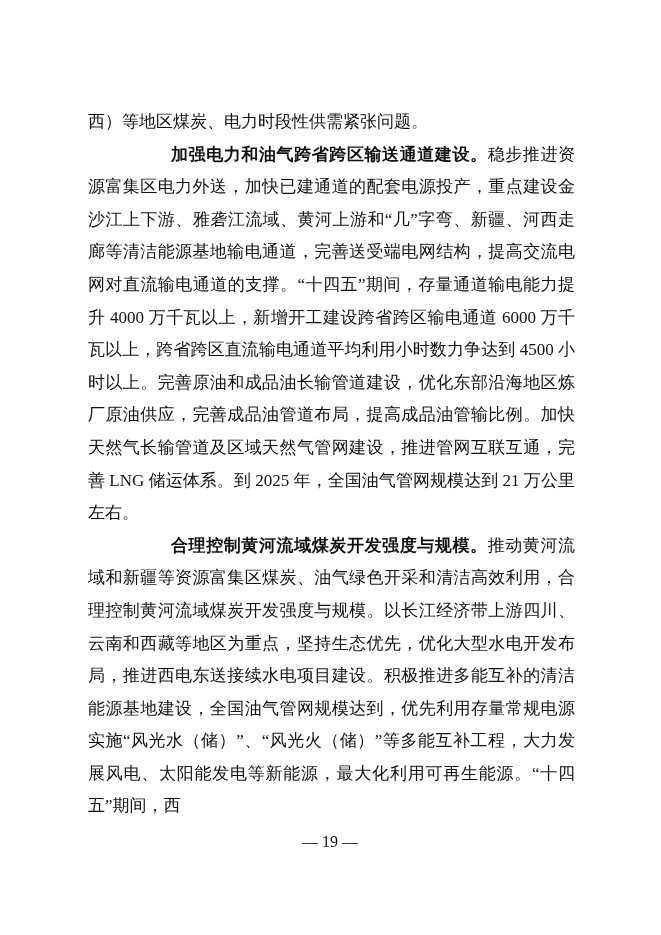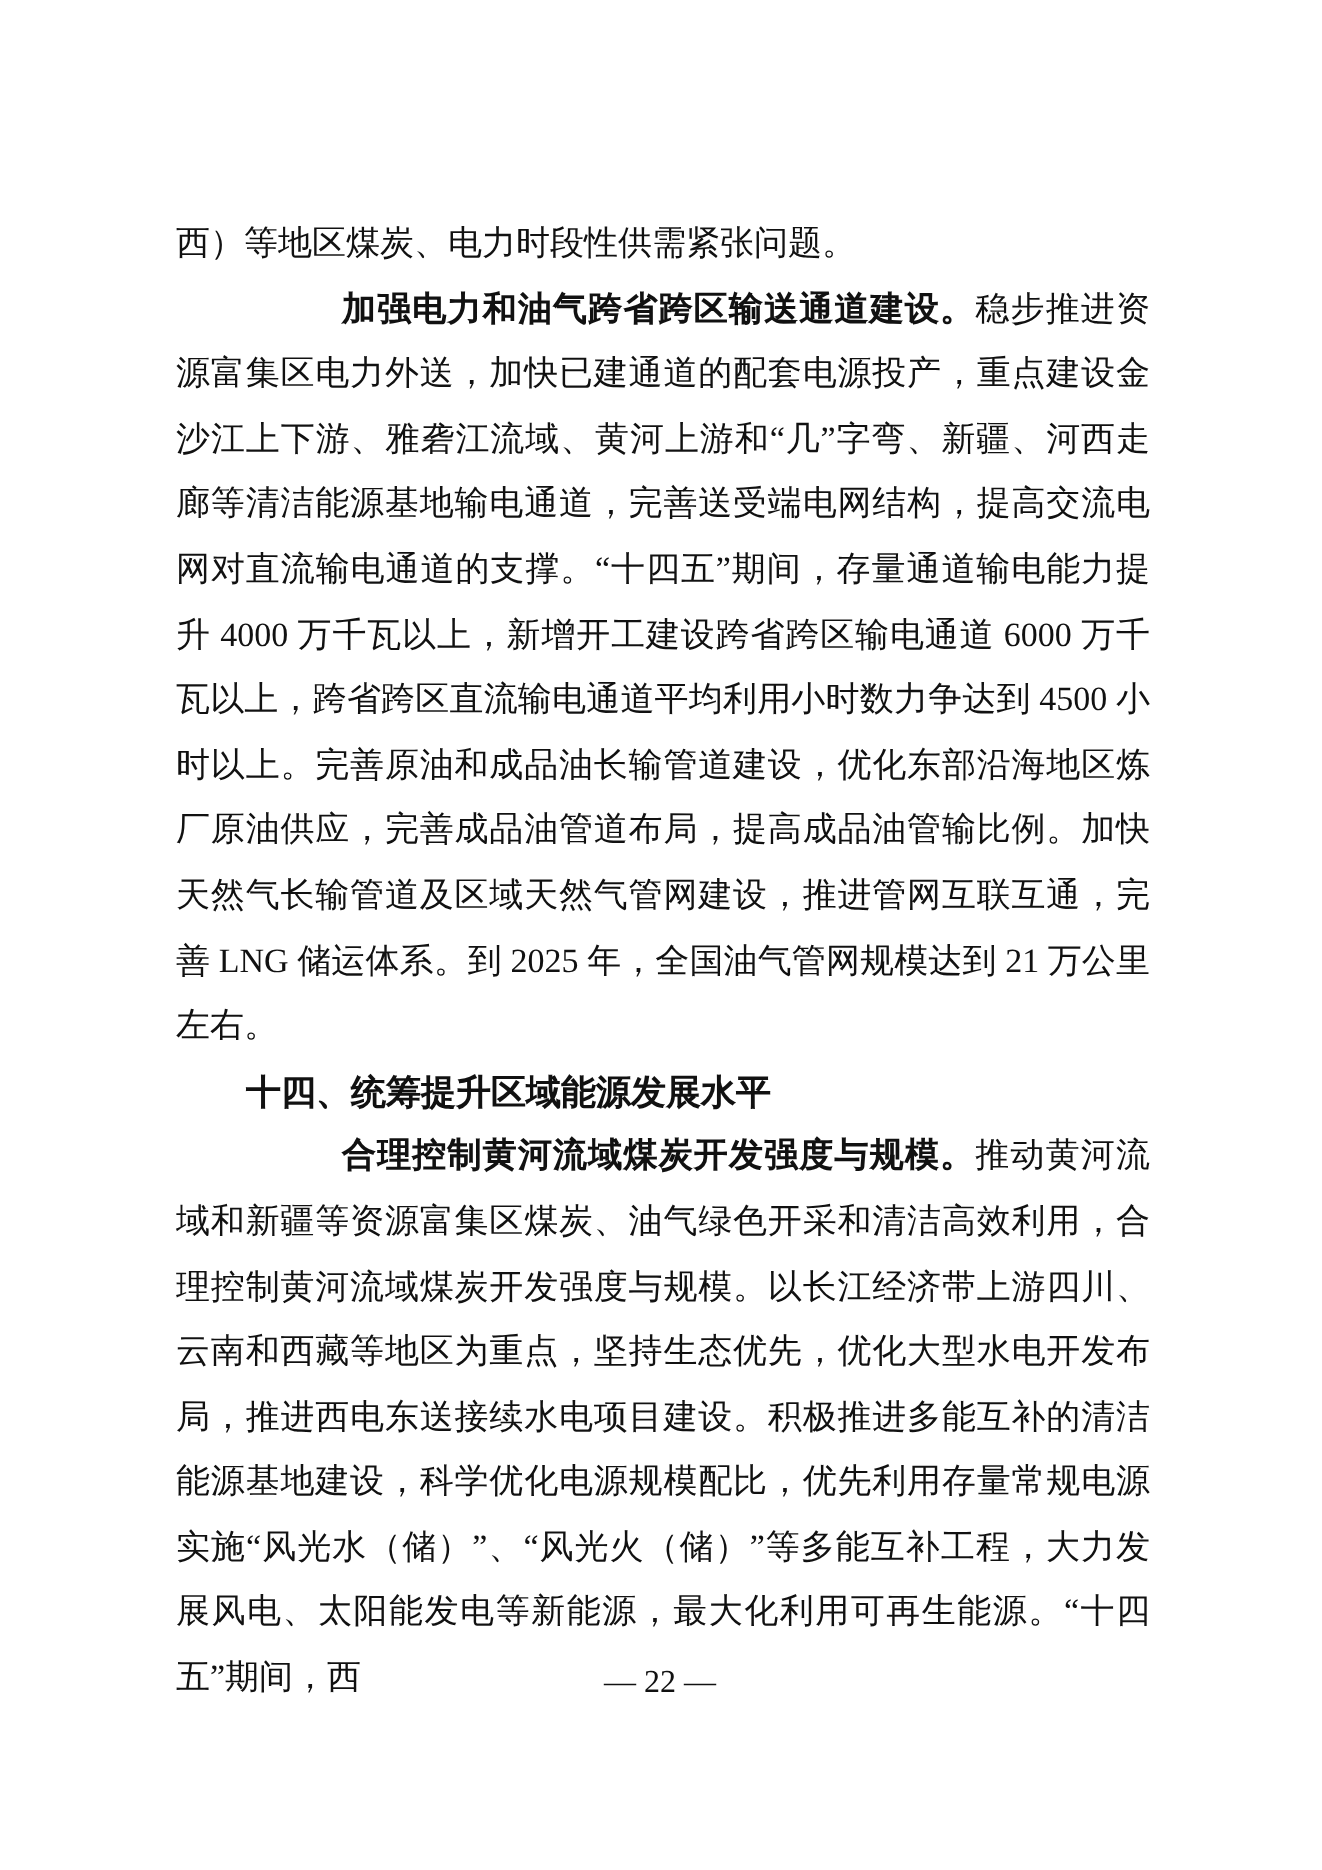--- a/index.html
+++ b/index.html
@@ -60,19 +60,18 @@
     font-family: "Liberation Serif", "DejaVu Serif", serif;
   }
 </style>
 </head>
 <body>
 
 <div class="page">
   <div class="content">
       <p class="block body-continued"><span>西）等地区煤炭、电力时段性供需紧张问题。</span></p>
       <p class="block body"><strong class="lead">加强电力和油气跨省跨区输送通道建设。</strong><span>稳步推进资源富集区电力外送，加快已建通道的配套电源投产，重点建设金沙江上下游、雅砻江流域、黄河上游和“几”字弯、新疆、河西走廊等清洁能源基地输电通道，完善送受端电网结构，提高交流电网对直流输电通道的支撑。“十四五”期间，存量通道输电能力提升 4000 万千瓦以上，新增开工建设跨省跨区输电通道 6000 万千瓦以上，跨省跨区直流输电通道平均利用小时数力争达到 4500 小时以上。完善原油和成品油长输管道建设，优化东部沿海地区炼厂原油供应，完善成品油管道布局，提高成品油管输比例。加快天然气长输管道及区域天然气管网建设，推进管网互联互通，完善 LNG 储运体系。到 2025 年，全国油气管网规模达到 21 万公里左右。</span></p>
-      <h2 class="block heading"><span>十四、统筹提升区域能源发展水平</span></h2>
-      <p class="block body"><strong class="lead">合理控制黄河流域煤炭开发强度与规模。</strong><span>推动黄河流域和新疆等资源富集区煤炭、油气绿色开采和清洁高效利用，合理控制黄河流域煤炭开发强度与规模。以长江经济带上游四川、云南和西藏等地区为重点，坚持生态优先，优化大型水电开发布局，推进西电东送接续水电项目建设。积极推进多能互补的清洁能源基地建设，科学优化电源规模配比，优先利用存量常规电源实施“风光水（储）”、“风光火（储）”等多能互补工程，大力发展风电、太阳能发电等新能源，最大化利用可再生能源。“十四五”期间，西</span></p>
+      <p class="block body"><strong class="lead">合理控制黄河流域煤炭开发强度与规模。</strong><span>推动黄河流域和新疆等资源富集区煤炭、油气绿色开采和清洁高效利用，合理控制黄河流域煤炭开发强度与规模。以长江经济带上游四川、云南和西藏等地区为重点，坚持生态优先，优化大型水电开发布局，推进西电东送接续水电项目建设。积极推进多能互补的清洁能源基地建设，全国油气管网规模达到，优先利用存量常规电源实施“风光水（储）”、“风光火（储）”等多能互补工程，大力发展风电、太阳能发电等新能源，最大化利用可再生能源。“十四五”期间，西</span></p>
     </div>
   <div class="footer">
-    <span>— 22 —</span>
+    <span>— 19 —</span>
   </div>
 </div>
 
 </body></html>

